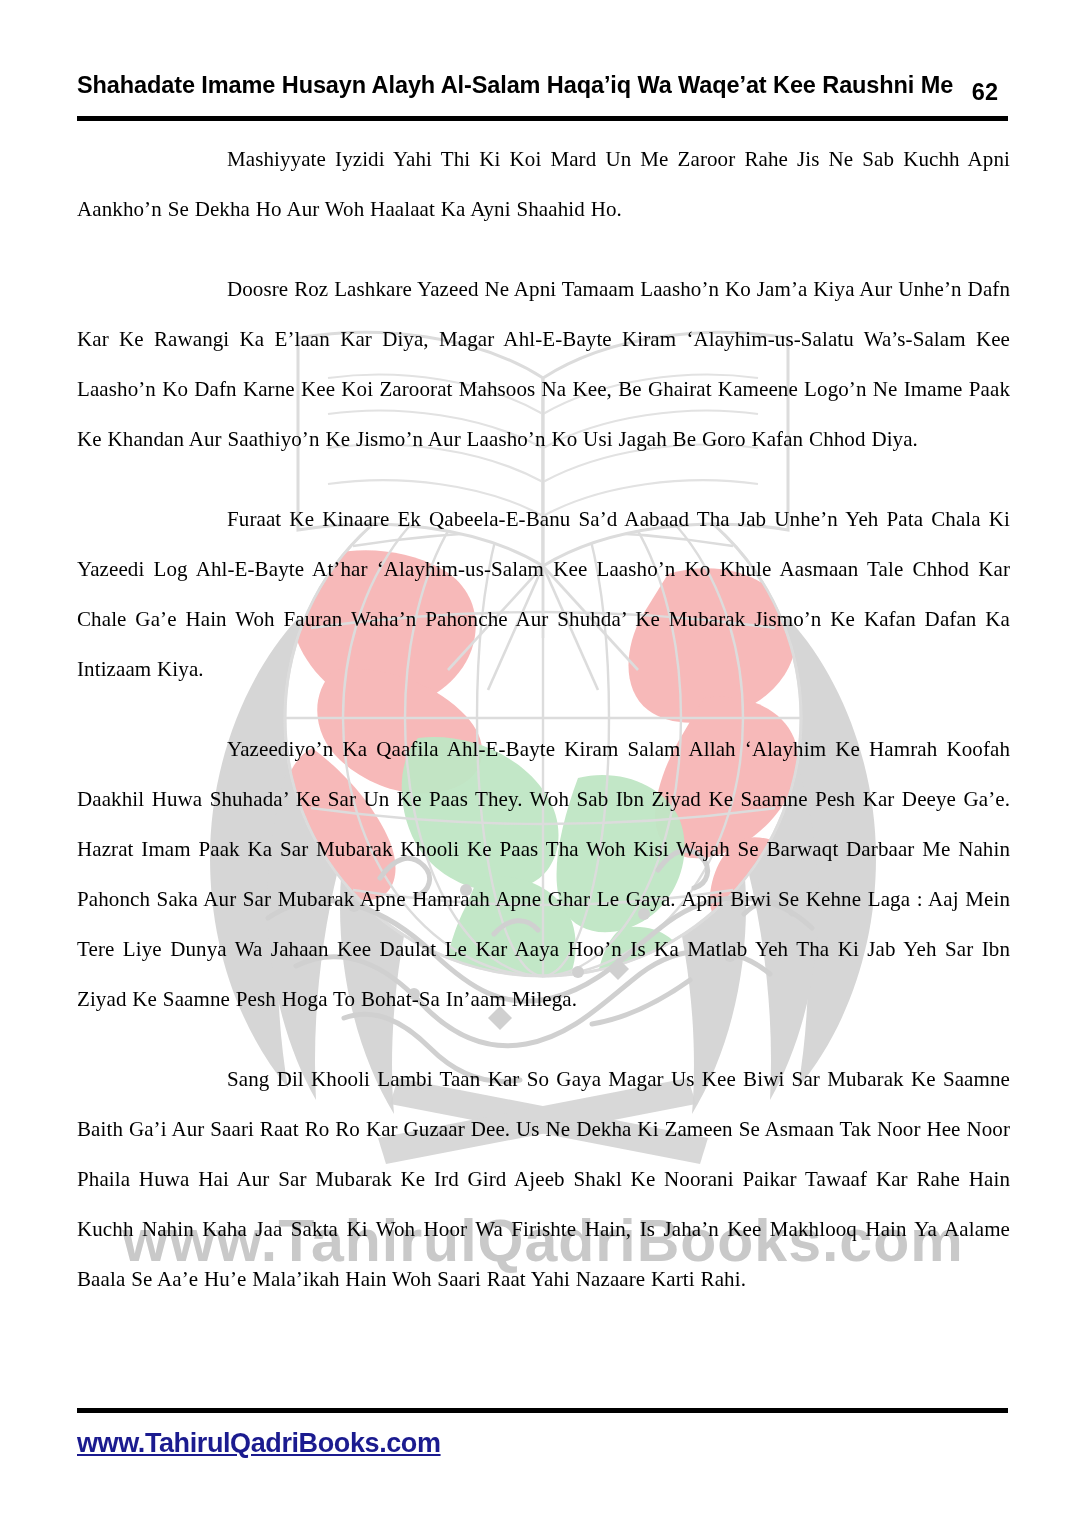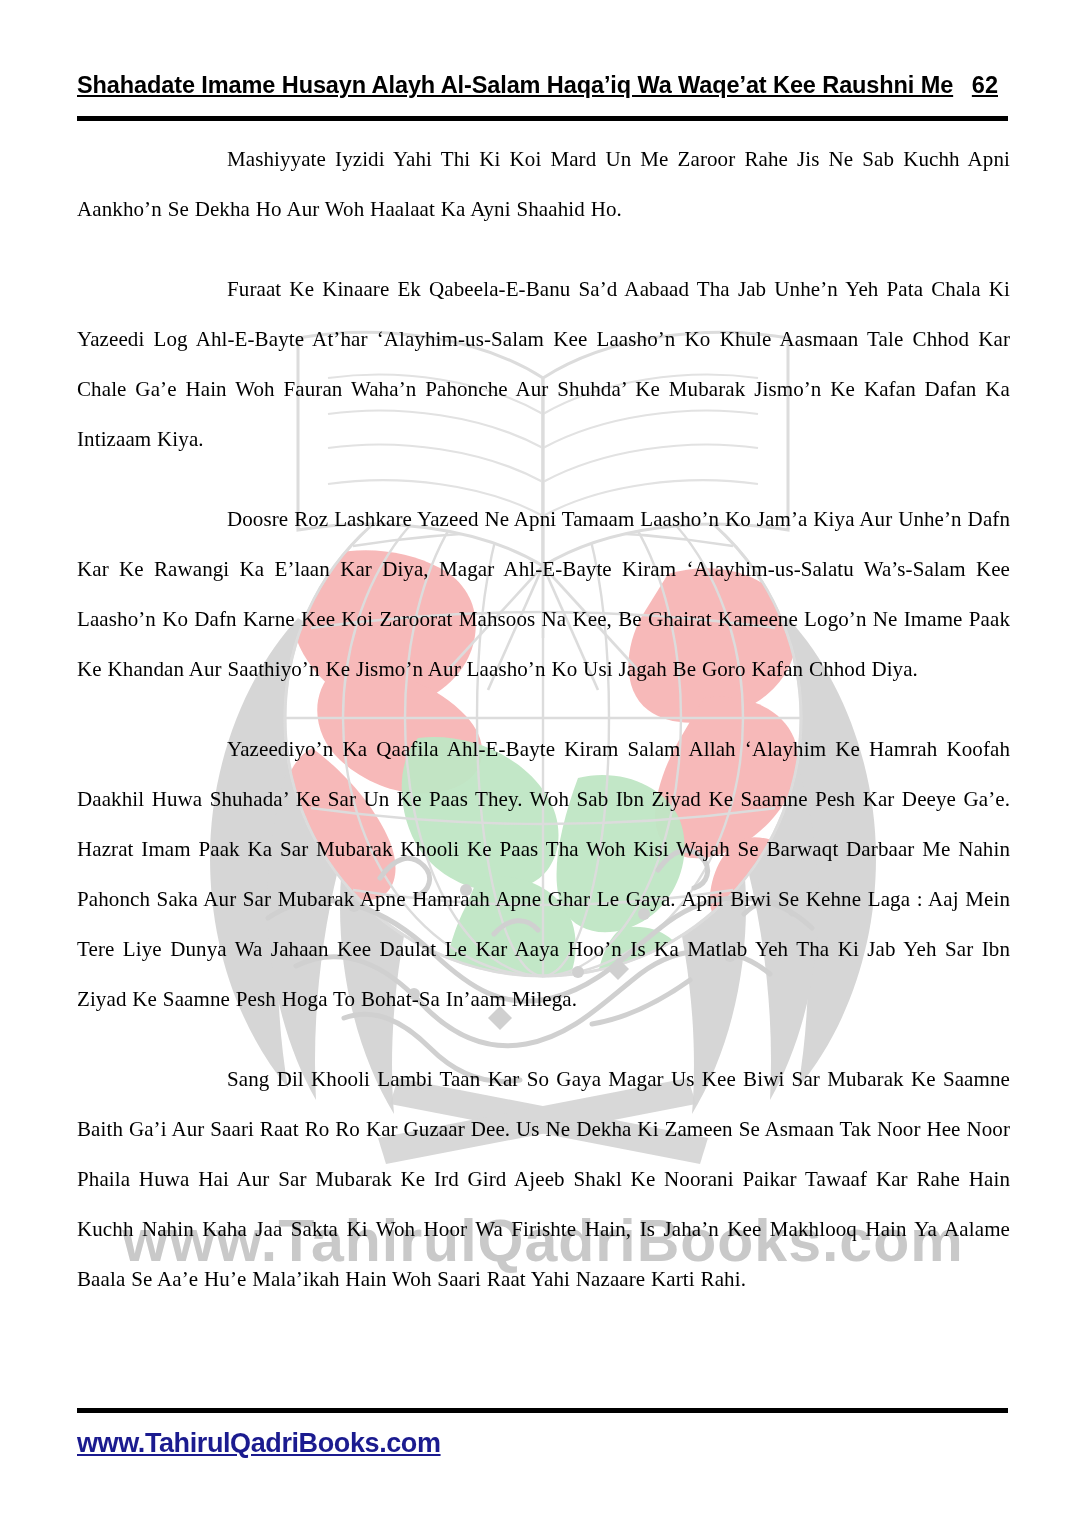--- a/index.html
+++ b/index.html
@@ -52,35 +52,35 @@
   
   .header {
     position: absolute;
     left: 77px;
     top: 72px;
     width: 931px;
     display: flex;
     align-items: flex-start;
     justify-content: space-between;
     z-index: 3;
-    text-decoration: underline;
   }
   .header-title {
     font-size: 23.5px;
     font-weight: bold;
     color: #000000;
     letter-spacing: -0.1px;
     font-family: "Liberation Sans", sans-serif;
   }
   .header-page {
     font-size: 23.5px;
     font-weight: bold;
     color: #000000;
     font-family: "Liberation Sans", sans-serif;
     padding-right: 10px;
+    margin-top: 7px;
   }
   .rule-top {
     position: absolute;
     left: 77px;
     top: 116px;
     width: 931px;
     height: 5px;
     background: #000000;
     z-index: 3;
   }
@@ -262,22 +262,22 @@
   </div>
 
   <div class="header">
     <span class="header-title">Shahadate Imame Husayn Alayh Al-Salam Haqa’iq Wa Waqe’at Kee Raushni Me</span>
     <span class="header-page">62</span>
   </div>
   <div class="rule-top"></div>
 
   <div class="content">
     <p class="para">Mashiyyate Iyzidi Yahi Thi Ki Koi Mard Un Me Zaroor Rahe Jis Ne Sab Kuchh Apni Aankho’n Se Dekha Ho Aur Woh Haalaat Ka Ayni Shaahid Ho.</p>
+    <p class="para">Doosre Roz Lashkare Yazeed Ne Apni Tamaam Laasho’n Ko Jam’a Kiya Aur Unhe’n Dafn Kar Ke Rawangi Ka E’laan Kar Diya, Magar Ahl-E-Bayte Kiram ‘Alayhim-us-Salatu Wa’s-Salam Kee Laasho’n Ko Dafn Karne Kee Koi Zaroorat Mahsoos Na Kee, Be Ghairat Kameene Logo’n Ne Imame Paak Ke Khandan Aur Saathiyo’n Ke Jismo’n Aur Laasho’n Ko Usi Jagah Be Goro Kafan Chhod Diya.</p>
     <p class="para">Furaat Ke Kinaare Ek Qabeela-E-Banu Sa’d Aabaad Tha Jab Unhe’n Yeh Pata Chala Ki Yazeedi Log Ahl-E-Bayte At’har ‘Alayhim-us-Salam Kee Laasho’n Ko Khule Aasmaan Tale Chhod Kar Chale Ga’e Hain Woh Fauran Waha’n Pahonche Aur Shuhda’ Ke Mubarak Jismo’n Ke Kafan Dafan Ka Intizaam Kiya.</p>
-    <p class="para">Doosre Roz Lashkare Yazeed Ne Apni Tamaam Laasho’n Ko Jam’a Kiya Aur Unhe’n Dafn Kar Ke Rawangi Ka E’laan Kar Diya, Magar Ahl-E-Bayte Kiram ‘Alayhim-us-Salatu Wa’s-Salam Kee Laasho’n Ko Dafn Karne Kee Koi Zaroorat Mahsoos Na Kee, Be Ghairat Kameene Logo’n Ne Imame Paak Ke Khandan Aur Saathiyo’n Ke Jismo’n Aur Laasho’n Ko Usi Jagah Be Goro Kafan Chhod Diya.</p>
     <p class="para">Yazeediyo’n Ka Qaafila Ahl-E-Bayte Kiram Salam Allah ‘Alayhim Ke Hamrah Koofah Daakhil Huwa Shuhada’ Ke Sar Un Ke Paas They. Woh Sab Ibn Ziyad Ke Saamne Pesh Kar Deeye Ga’e. Hazrat Imam Paak Ka Sar Mubarak Khooli Ke Paas Tha Woh Kisi Wajah Se Barwaqt Darbaar Me Nahin Pahonch Saka  Aur Sar Mubarak Apne Hamraah Apne Ghar Le Gaya. Apni Biwi Se Kehne Laga : Aaj Mein Tere Liye Dunya Wa Jahaan Kee Daulat Le Kar Aaya Hoo’n Is Ka Matlab Yeh Tha Ki Jab Yeh Sar Ibn Ziyad Ke Saamne Pesh Hoga To Bohat-Sa In’aam Milega.</p>
     <p class="para">Sang Dil Khooli Lambi Taan Kar So Gaya Magar Us Kee Biwi Sar Mubarak Ke Saamne Baith Ga’i Aur Saari Raat Ro Ro Kar Guzaar Dee. Us Ne Dekha Ki Zameen Se Asmaan Tak Noor Hee Noor Phaila Huwa Hai Aur Sar Mubarak Ke Ird Gird Ajeeb Shakl Ke Noorani  Paikar Tawaaf Kar Rahe Hain Kuchh Nahin Kaha Jaa Sakta Ki Woh Hoor Wa Firishte Hain, Is Jaha’n Kee Makhlooq Hain Ya Aalame Baala Se Aa’e Hu’e Mala’ikah Hain Woh Saari Raat Yahi Nazaare Karti Rahi.</p>
   </div>
 
   <div class="rule-bottom"></div>
   <a class="footer-link" href="#">www.TahirulQadriBooks.com</a>
 
 </div>
 
 </body></html>

